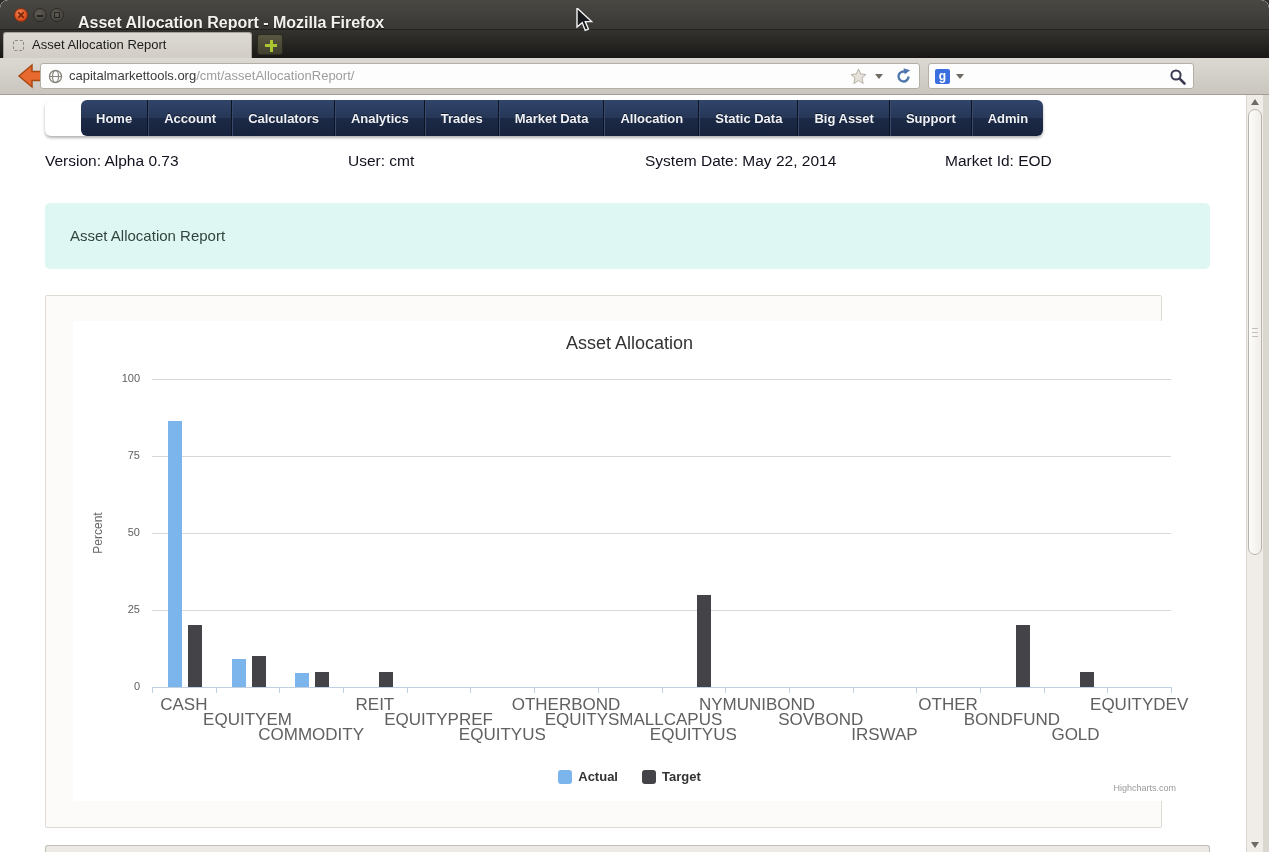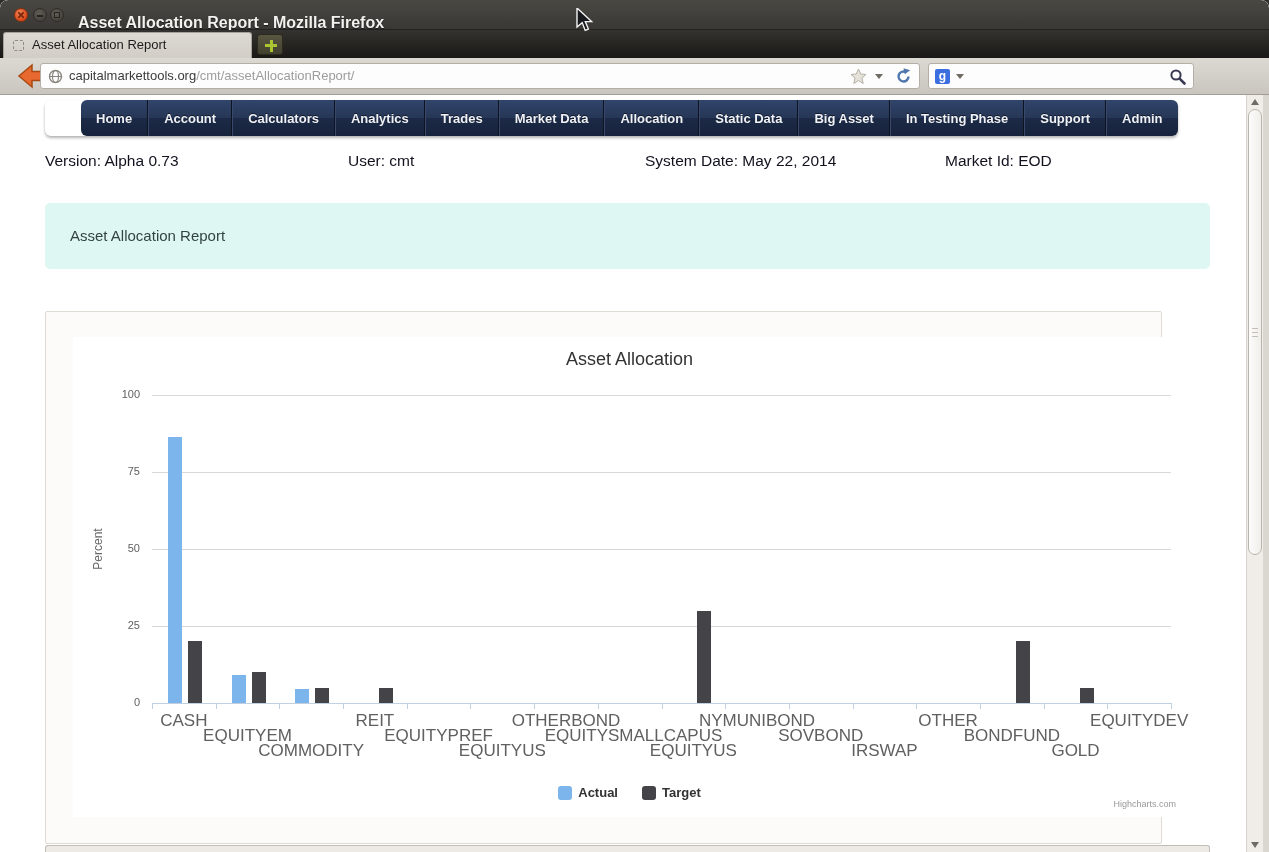--- a/index.html
+++ b/index.html
@@ -72,21 +72,21 @@
   .nav-btn:last-child{border-radius:0 6px 6px 0;border-right:none;}
 
   .info-label{position:absolute;top:57px;font-size:15.5px;color:#12121f;white-space:nowrap;}
   .info-version{left:45px;} .info-user{left:348px;} .info-sysdate{left:645px;} .info-market{left:945px;}
 
   .report-panel{position:absolute;left:45px;top:108px;width:1165px;height:66px;
     background:#dff7f2;border-radius:5px;}
   .report-heading{position:absolute;left:25px;top:0;line-height:66px;font-size:15px;color:#31443f;}
 
   .chart-card{position:absolute;left:45px;top:200px;width:1117px;height:533px;
-    background:#fcfbf9;border:1px solid #dedbd5;border-radius:2px;margin-top:16px;}
+    background:#fcfbf9;border:1px solid #dedbd5;border-radius:2px;}
   .chart{position:absolute;left:27px;top:25px;width:1113px;height:480px;background:#fff;}
   .chart-title{position:absolute;top:12px;left:0;width:100%;text-align:center;
     font-size:18px;color:#333;}
   .hc-ytitle{position:absolute;left:-44px;top:204px;width:140px;height:16px;text-align:center;
     font-size:12px;color:#666;transform:rotate(-90deg);}
   .hc-grid{position:absolute;height:1px;background:#d8d8d8;}
   .hc-ylabel{position:absolute;width:62px;text-align:right;font-size:11px;color:#606060;}
   .hc-axis{position:absolute;background:#c0d0e0;}
   .hc-tick{position:absolute;width:1px;height:6px;background:#c0d0e0;}
   .hc-bar{position:absolute;}
@@ -204,21 +204,20 @@
     <div class="site-nav">
         <div class="nav-btn">Home</div>
         <div class="nav-btn">Account</div>
         <div class="nav-btn">Calculators</div>
         <div class="nav-btn">Analytics</div>
         <div class="nav-btn">Trades</div>
         <div class="nav-btn">Market Data</div>
         <div class="nav-btn">Allocation</div>
         <div class="nav-btn">Static Data</div>
         <div class="nav-btn">Big Asset</div>
-        <div class="nav-btn">In Testing Phase</div>
         <div class="nav-btn">Support</div>
         <div class="nav-btn">Admin</div>
       </div>
 
     <span class="info-label info-version">Version: Alpha 0.73</span>
     <span class="info-label info-user">User: cmt</span>
     <span class="info-label info-sysdate">System Date: May 22, 2014</span>
     <span class="info-label info-market">Market Id: EOD</span>
 
     <div class="report-panel">

